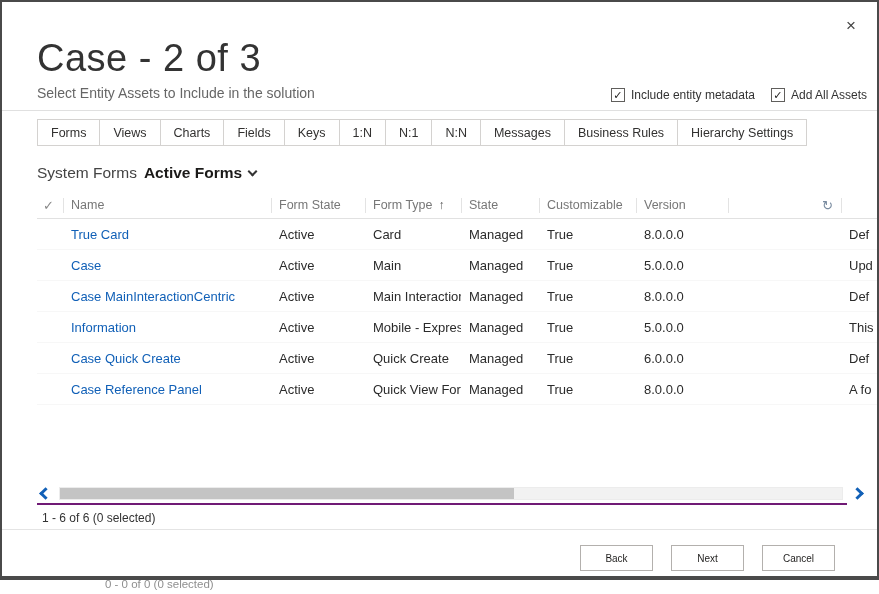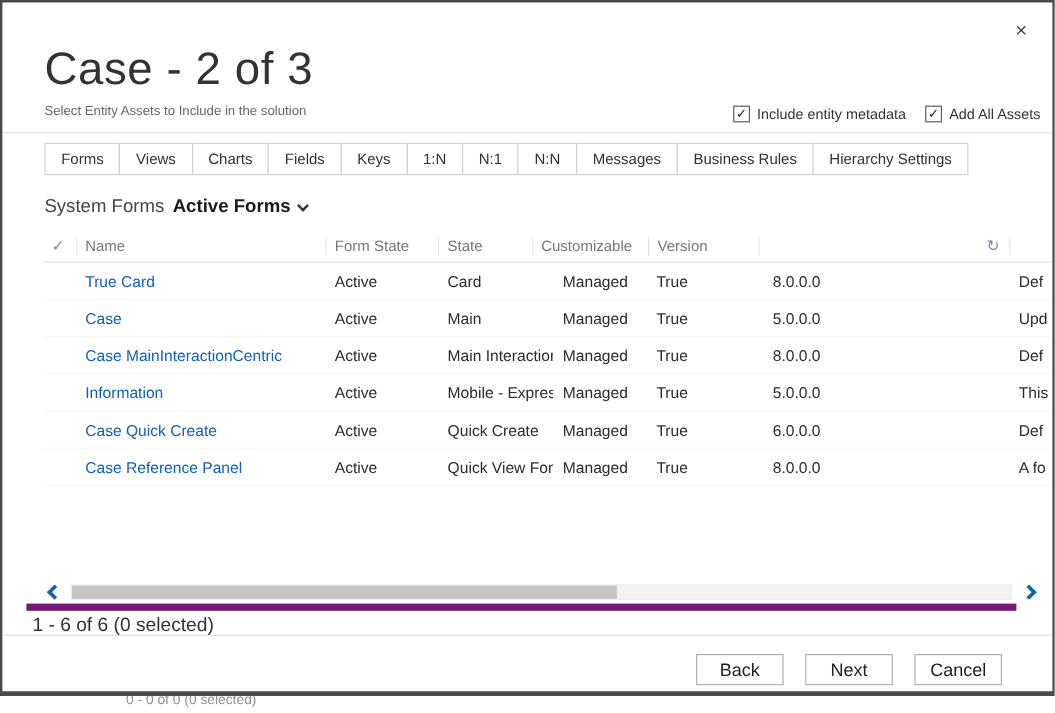--- a/index.html
+++ b/index.html
@@ -21,21 +21,21 @@
   .close-btn {
     position: absolute; top: 12px; right: 14px;
     width: 24px; height: 24px; border: none; background: transparent;
     font-size: 17px; line-height: 24px; color: #444; cursor: pointer;
   }
 
   
   .dlg-header { padding: 32px 0 8px 35px; border-bottom: 1px solid #e0e0e0; position: relative; }
   .dlg-title { font-size: 38px; line-height: 48px; font-weight: 300; color: #333; letter-spacing: .5px; }
   .sub-row { display: flex; align-items: flex-end; padding-right: 10px; margin-top: 2px; }
-  .subtitle { flex: 1; font-size: 11px; color: #666; line-height: 18px; }
+  .subtitle { flex: 1; font-size: 14px; color: #666; line-height: 18px; }
   .chk-group { display: flex; gap: 16px; align-items: center; }
   .chk { display: flex; align-items: center; gap: 6px; font-size: 12px; color: #333; cursor: pointer; }
   .chk-box {
     width: 14px; height: 14px; border: 1px solid #605e5c; background: #fff;
     display: inline-flex; align-items: center; justify-content: center;
     font-size: 11px; line-height: 1; color: #1b1a19;
   }
 
   
   .tabs { display: flex; margin: 8px 0 16px 35px; height: 27px; }
@@ -85,31 +85,31 @@
   
   .hscroll { margin: 0 12px 0 35px; height: 20px; display: flex; align-items: center; }
   .scroll-arrow { width: 16px; height: 16px; display: flex; align-items: center; justify-content: center; cursor: pointer; }
   .chev-l { width: 9px; height: 9px; border-left: 3px solid #1160b7; border-bottom: 3px solid #1160b7; transform: rotate(45deg); }
   .chev-r { width: 9px; height: 9px; border-left: 3px solid #1160b7; border-bottom: 3px solid #1160b7; transform: rotate(225deg); }
   .scroll-track { flex: 1; height: 13px; background: #f2f2f2; border: 1px solid #ececec; margin: 0 6px; position: relative; cursor: pointer; }
   .scroll-thumb { position: absolute; left: 0; top: 0; height: 100%; width: 58%; background: #c4c4c4; cursor: grab; }
 
   
   .statusbar {
-    margin: 0 30px 0 20px; border-top: 6px solid #701a75;
-    height: 26px; line-height: 26px; font-size: 16px; color: #333; padding-left: 5px;
+    margin: 0 30px 0 35px; border-top: 2px solid #701a75;
+    height: 26px; line-height: 26px; font-size: 12px; color: #333; padding-left: 5px;
   }
   .footer {
     border-top: 1px solid #e4e4e4; height: 48px;
     display: flex; justify-content: flex-end; align-items: flex-end;
     gap: 18px; padding: 0 42px 6px 0;
   }
   .btn {
     min-width: 73px; height: 26px; background: #fff; border: 1px solid #b3b0ad;
-    font-size: 15px; color: #201f1e; cursor: pointer; font-family: inherit;
+    font-size: 10px; color: #201f1e; cursor: pointer; font-family: inherit;
   }
 
   
   .bg-status {
     position: absolute; left: 105px; top: 578px;
     font-size: 11.5px; color: #8f8f8f; white-space: nowrap;
   }
 </style>
 </head>
 <body>
@@ -172,20 +172,24 @@
       <div class="g-head">
         <div class="c c-check">
           <span class="select-all">✓</span>
         </div>
         <div class="c c-name">
             <span>Name</span>
           </div>
         <div class="c c-fstate">
             <span>Form State</span>
           </div>
+        <div class="c c-ftype">
+          <span>Form Type</span>
+          <span class="sort-arrow">↑</span>
+        </div>
         <div class="c c-state">
             <span>State</span>
           </div>
         <div class="c c-cust">
             <span>Customizable</span>
           </div>
         <div class="c c-ver">
             <span>Version</span>
           </div>
         <div class="c c-gap">

